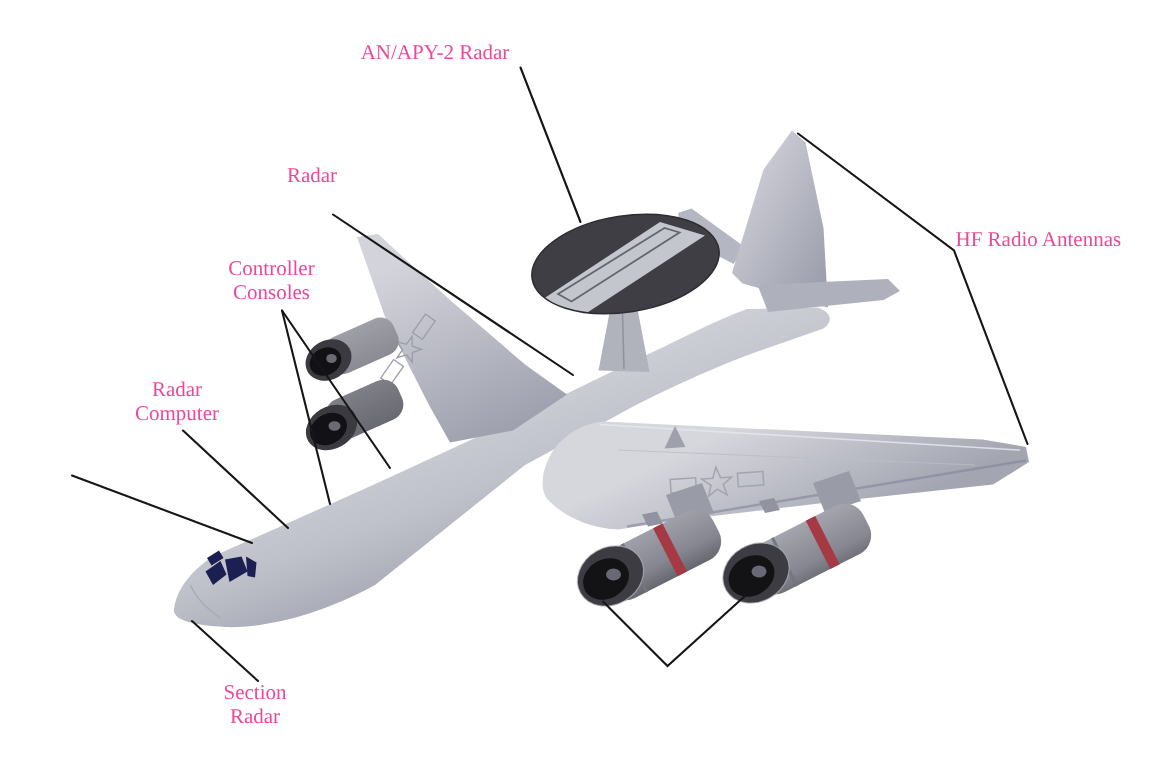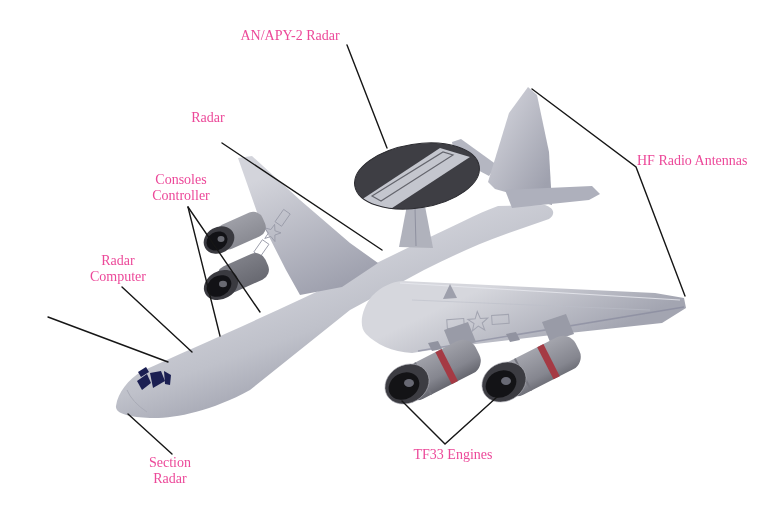--- a/index.html
+++ b/index.html
@@ -174,34 +174,33 @@
     </g>
   </svg>
 
   <div class="label" style="left:180px;top:28px;width:220px;">AN/APY-2 Radar</div>
 
   <div class="label" style="left:108px;top:110px;width:200px;">
     <div>Radar</div>
   </div>
 
   <div class="label" style="left:81px;top:172px;width:200px;">
+    <div>Controller</div>
     <div>Consoles</div>
-    <div>Controller</div>
   </div>
 
   <div class="label" style="left:18px;top:253px;width:200px;">
     <div>Radar</div>
     <div>Computer</div>
   </div>
 
   <div class="label" style="left:0px;top:284px;width:114px;">
   </div>
 
   <div class="label" style="left:120px;top:455px;width:100px;">
     <div>Section</div>
     <div>Radar</div>
   </div>
 
   <div class="label left-align" style="left:637px;top:153px;">HF Radio Antennas</div>
 
-  <div class="label" style="left:378px;top:447px;width:150px;">TF33 Engines</div>
 
 </div>
 
 </body></html>

